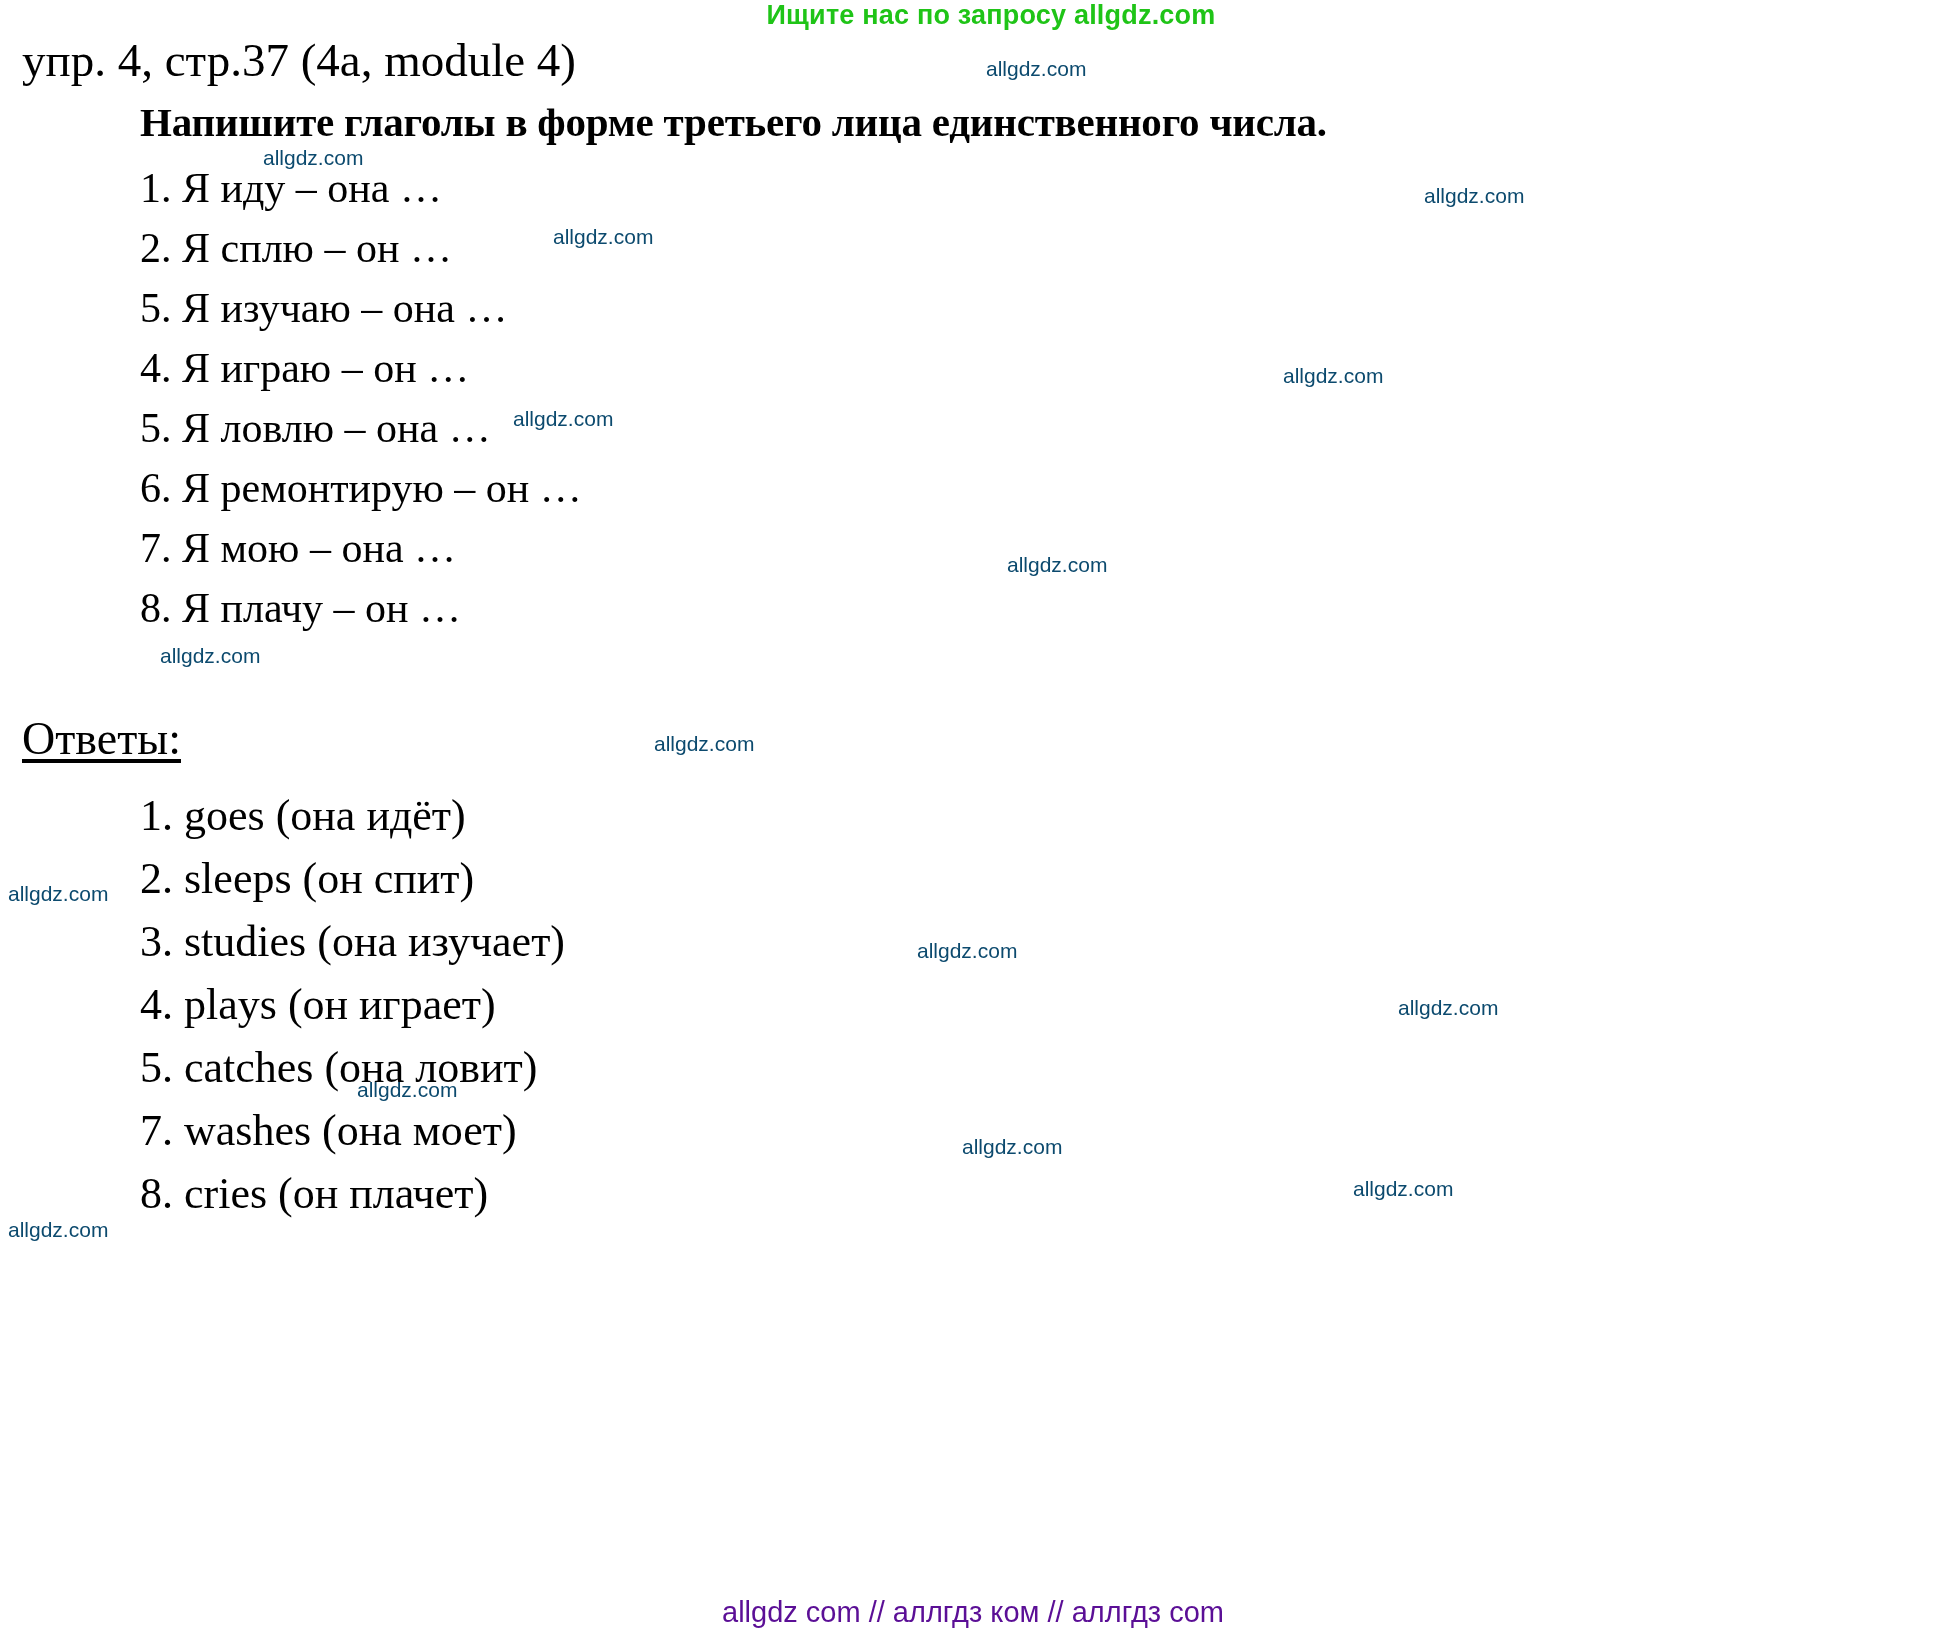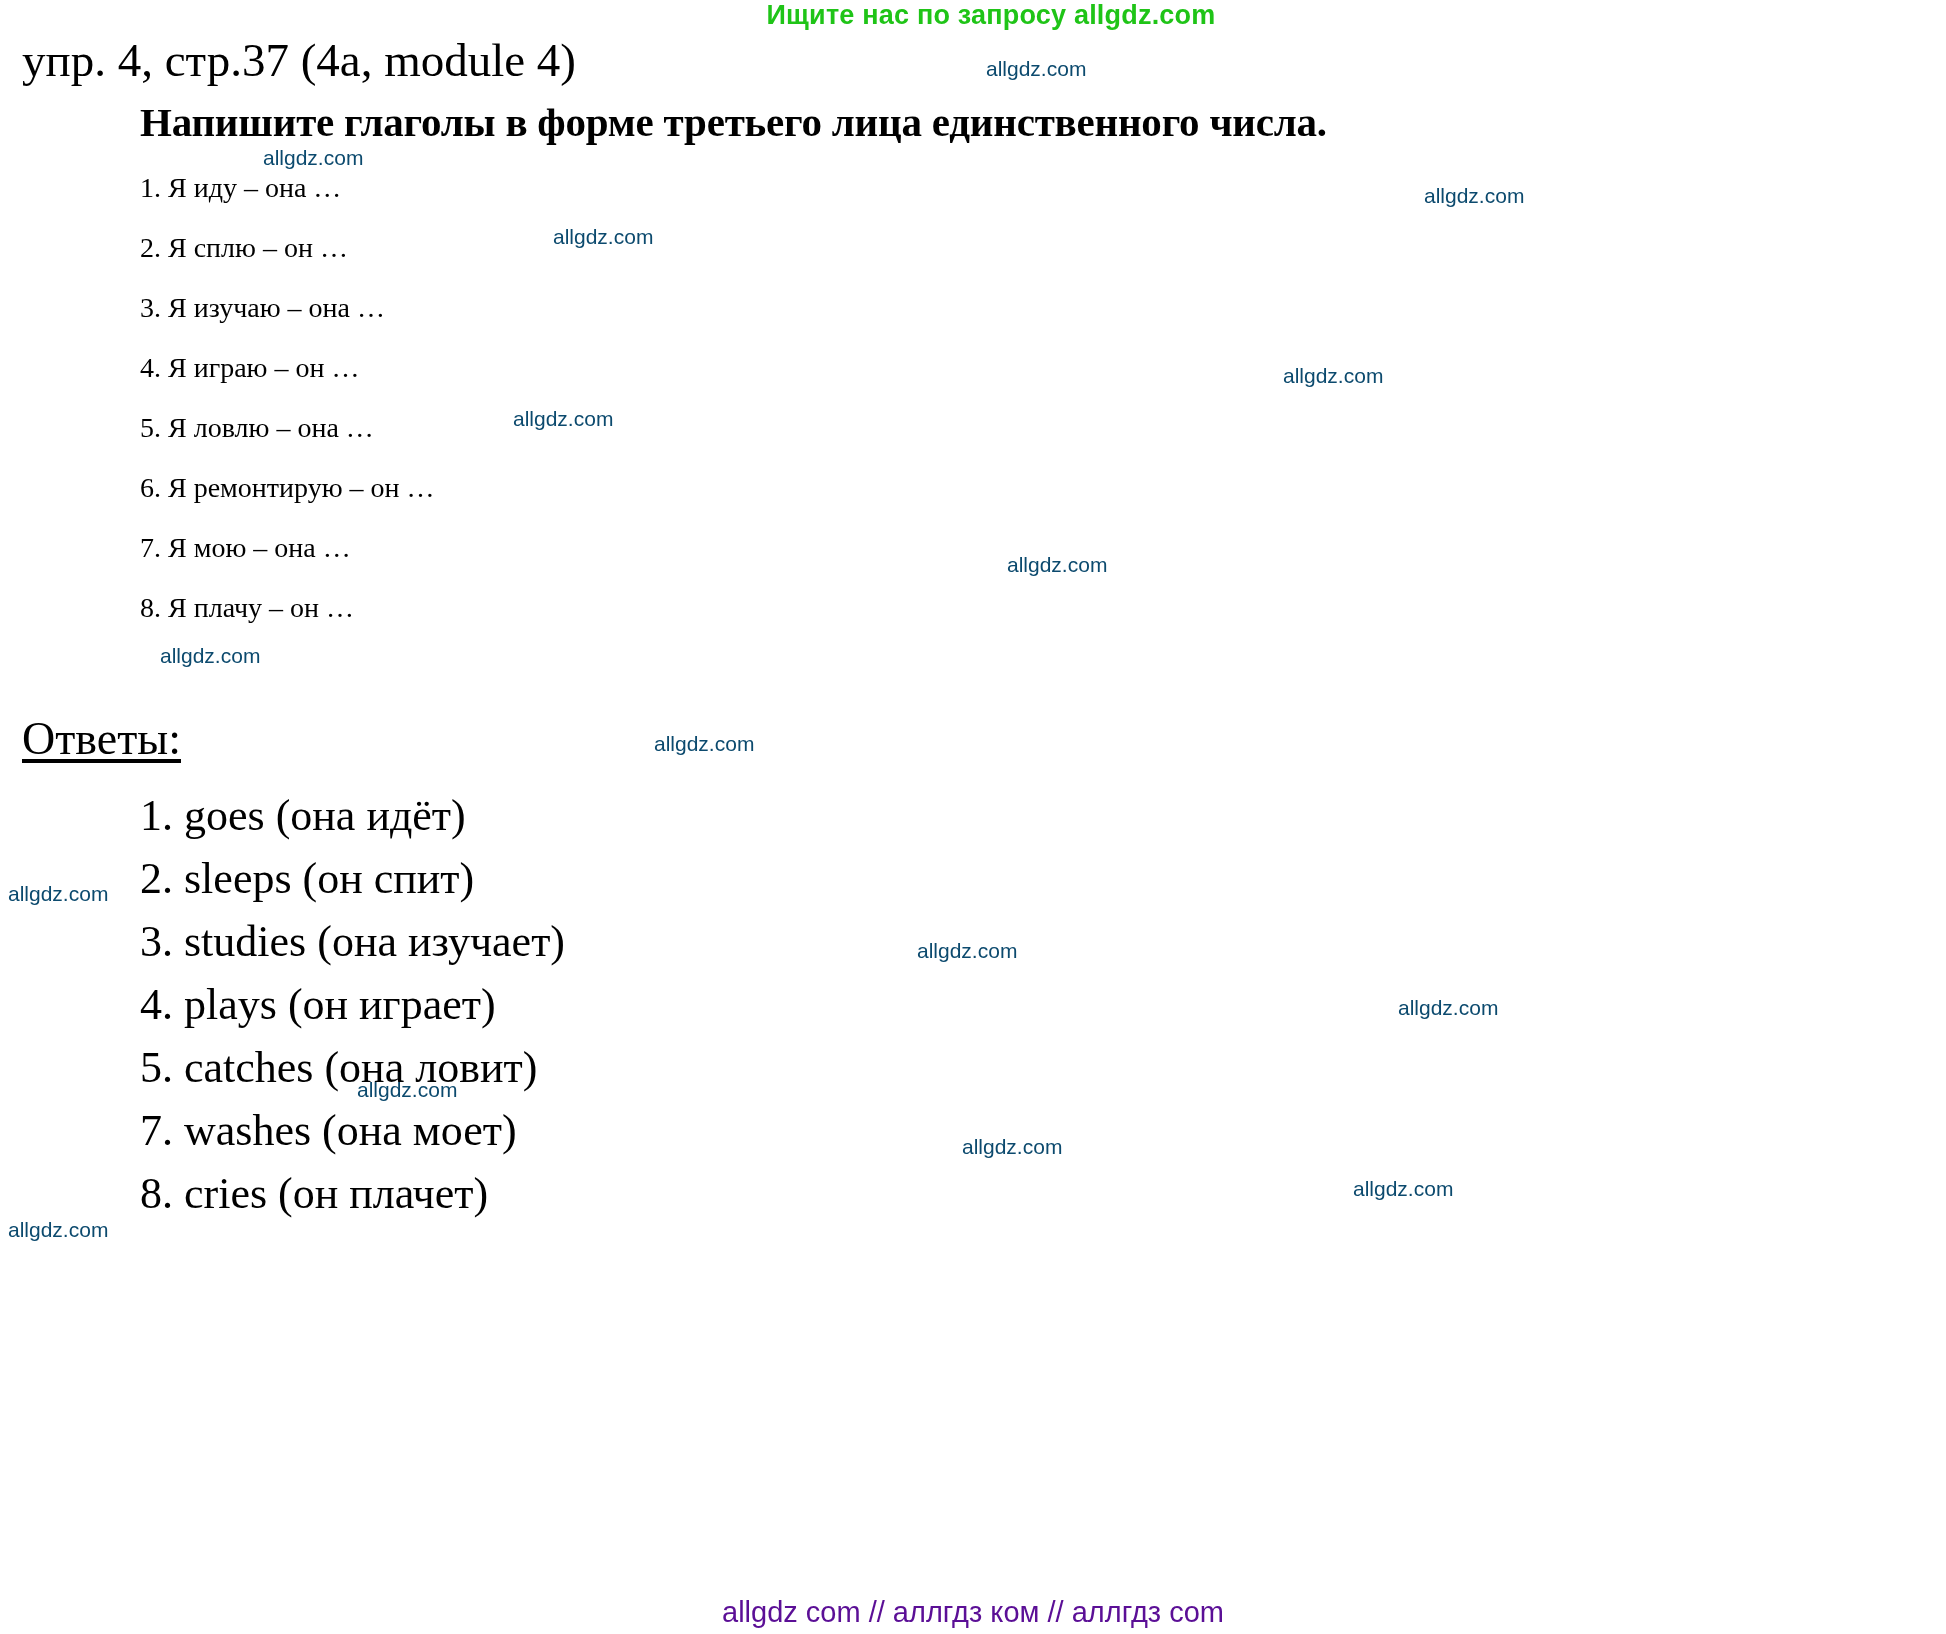--- a/index.html
+++ b/index.html
@@ -55,21 +55,21 @@
   }
 
   
   .task-list {
     position: absolute;
     left: 140px;
     top: 158px;
     width: 1200px;
   }
   .task-list .item {
-    font-size: 28px;
+    font-size: 42px;
     line-height: 60px;
     height: 60px;
     white-space: nowrap;
   }
 
   
   .answers-heading {
     position: absolute;
     left: 22px;
     top: 714px;
@@ -124,21 +124,21 @@
 
   <div class="promo" style="color: rgb(31, 196, 23);">Ищите нас по запросу allgdz.com</div>
 
   <div class="exercise-ref">упр. 4, стр.37 (4a, module 4)</div>
 
   <div class="task-title">Напишите глаголы в форме третьего лица единственного числа.</div>
 
   <div class="task-list">
     <div class="item">1. Я иду – она …</div>
     <div class="item">2. Я сплю – он …</div>
-    <div class="item">3. Я изучаю – она …</div>
+    <div class="item">5. Я изучаю – она …</div>
     <div class="item">4. Я играю – он …</div>
     <div class="item">5. Я ловлю – она …</div>
     <div class="item">6. Я ремонтирую – он …</div>
     <div class="item">7. Я мою – она …</div>
     <div class="item">8. Я плачу – он …</div>
   </div>
 
   <div class="answers-heading">Ответы:</div>
 
   <div class="answers-list">

